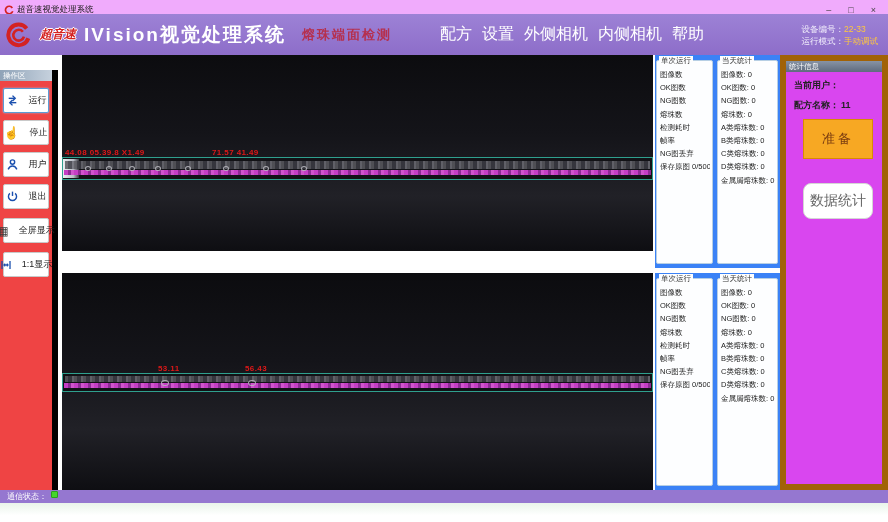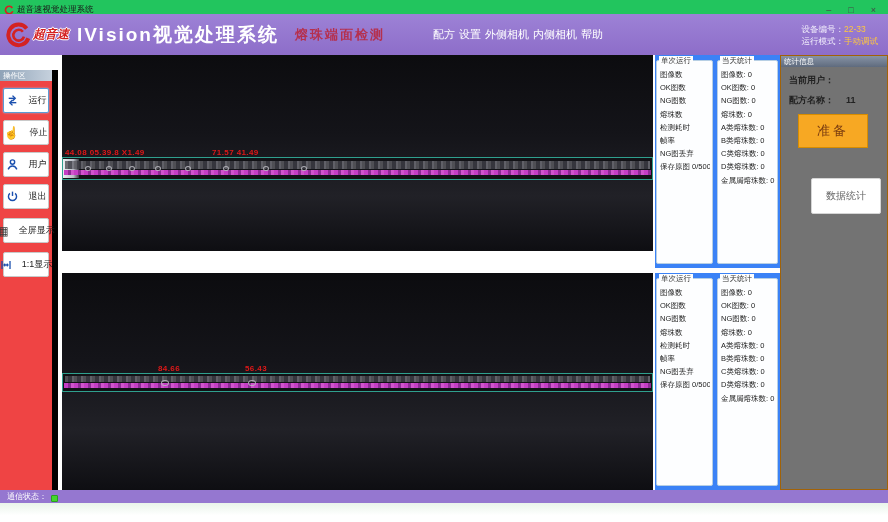--- a/index.html
+++ b/index.html
@@ -6,35 +6,35 @@
     --header-purple:#9577d0; --statusbar-purple:#9577d0; --value-orange:#ffc83d;
     --subtitle-red:#b5304e; --icon-blue:#1a4fae; --prepare-orange:#f7a823;
     --status-ok-green:#44d62c; --overlay-teal:#2fa08e; --annotation-red:#e01818;
   }
   *{box-sizing:border-box}
   body{margin:0;background:#fff}
   .screen{position:relative;width:888px;height:522px;overflow:hidden;background:#fff;
           font-family:"Liberation Sans",sans-serif;-webkit-font-smoothing:antialiased}
 
   
-  .titlebar{position:absolute;left:0;top:0;width:100%;height:21px;background:#22c55e;
+  .titlebar{position:absolute;left:0;top:0;width:100%;height:21px;background:#f0abfc;
             border-bottom:1px solid #ddd8ea;display:flex;align-items:center;padding:4px 4px}
   .titlebar .tb-title{font-size:8.5px;color:#1b1b1b;margin-left:3px}
   .win-controls{margin-left:auto;display:flex;gap:17px;padding-right:8px}
   .win-controls span{font-size:9px;color:#444;line-height:13px;cursor:default}
 
   
   .header{position:absolute;left:0;top:14px;width:100%;height:41px;
           background:linear-gradient(#9d82d6,#8d6dc9);display:flex;align-items:center}
   .brand{display:flex;align-items:center;margin-left:5px}
-  .brand-badge{font-size:12px;font-weight:bold;font-style:italic;color:#d42222;margin-left:2px;
+  .brand-badge{font-size:12px;font-weight:bold;font-style:italic;color:#d42222;margin-left:9px;
                text-shadow:-1px 0 #fff,1px 0 #fff,0 -1px #fff,0 1px #fff}
   .app-title{color:#fff;font-size:19px;font-weight:bold;letter-spacing:2px;margin-left:8px;white-space:nowrap}
   .subtitle{color:var(--subtitle-red);font-size:13px;font-weight:bold;letter-spacing:2px;margin-left:16px;white-space:nowrap}
-  .menu{display:flex;gap:4px;margin-left:48px;color:#fff;font-size:11px;white-space:nowrap}
+  .menu{display:flex;gap:10px;margin-left:48px;color:#fff;font-size:16px;white-space:nowrap}
   .menu .mi{cursor:default}
   .header-info{margin-left:auto;margin-right:10px;text-align:left;font-size:8.5px;color:#f2eefc;line-height:12px;white-space:nowrap}
   .header-info .hv{color:var(--value-orange)}
 
   
   .sidebar{position:absolute;left:0;top:70px;width:58px;height:435px;background:#ef4444;border-right:6px solid #000000}
   .sidebar-head{height:11px;background:linear-gradient(90deg,#8fa3b8,#c6d1dd);color:#fff;font-size:7.5px;
                 line-height:11px;padding:0 3px}
   .side-btn{position:relative;margin:7px 3px 0;height:25px;background:#fff;border:1px solid #c9c9c9;border-radius:2px;
             display:flex;align-items:center;justify-content:center;gap:10px;font-size:9px;color:#222;cursor:default;white-space:nowrap}
@@ -69,34 +69,34 @@
   #stats-top{top:55px;height:213px}
   #stats-bottom{top:273px;height:217px}
   .groupbox{position:absolute;top:5px;bottom:4px;border:1px solid #b7cfe4;border-radius:2px;background:#fdfeff}
   .gb-run{left:1px;width:57px}
   .gb-day{left:62px;width:61px}
   .gb-title{position:absolute;top:-5px;left:2px;background:#fdfeff;padding:0 2px;font-size:7.5px;color:#333;white-space:nowrap}
   .gb-rows{padding:7px 2px 0 3px;font-size:7.5px;color:#222}
   .stat-row{line-height:13.2px;white-space:nowrap;overflow:hidden}
 
   
-  .info-panel{position:absolute;left:780px;top:55px;width:108px;height:435px;background:#737373;border:1px solid #a16207}
+  .info-panel{position:absolute;left:780px;top:55px;width:108px;height:435px;background:#d946ef;border:6px solid #a16207}
   .info-head{height:11px;background:linear-gradient(#8793a5,#5f6b7e);color:#fff;font-size:7.5px;line-height:11px;padding:0 3px}
   .info-row{margin:7px 0 0 8px;font-size:9px;font-weight:bold;color:#222;white-space:nowrap}
-  .info-row .val{margin-left:12px}
-  .btn-prepare{position:absolute;left:17px;top:58px;width:70px;height:34px;background:var(--prepare-orange);
+  .info-row .val{margin-left:2px}
+  .btn-prepare{position:absolute;left:17px;top:58px;width:70px;height:40px;background:var(--prepare-orange);
      border:1px solid #d88d00;font-size:13px;color:#7a3c10;display:flex;align-items:center;justify-content:center;
      letter-spacing:3px;cursor:default}
-  .btn-datastats{position:absolute;left:30px;top:122px;width:70px;height:36px;background:#fff;border:1px solid #d5d5d5;
-     border-radius:2px;font-size:10px;color:#666;display:flex;align-items:center;justify-content:center;cursor:default}
+  .btn-datastats{position:absolute;left:17px;top:122px;width:70px;height:36px;background:#fff;border:1px solid #d5d5d5;
+     border-radius:8px;font-size:14px;color:#666;display:flex;align-items:center;justify-content:center;cursor:default}
 
   
   .statusbar{position:absolute;left:0;top:490px;width:100%;height:13px;background:var(--statusbar-purple);
      display:flex;align-items:center;font-size:8px;color:#fff;padding:0 7px}
-  .comm{display:flex;align-items:flex-end;gap:4px}
+  .comm{display:flex;align-items:flex-start;gap:4px}
   .led{width:7px;height:7px;background:var(--status-ok-green);border:1px solid #2aa01e;border-radius:1px}
   .sb-right{margin-left:auto;display:flex;gap:12px;align-items:center;white-space:nowrap}
   .footer-strip{position:absolute;left:0;top:503px;width:100%;height:19px;background:linear-gradient(#e9f4ea,#ffffff 65%)}
 
   svg.ic-svg{display:block}
 </style>
 </head>
 <body>
 
 <div class="screen">
@@ -206,21 +206,21 @@
       <div class="marker" style="left:66px"></div>
       <div class="marker" style="left:92px"></div>
       <div class="marker" style="left:122px"></div>
       <div class="marker" style="left:160px"></div>
       <div class="marker" style="left:200px"></div>
       <div class="marker" style="left:238px"></div>
     </div>
   </div>
 
   <div class="viewport" id="vp-bottom">
-    <span class="anno" style="left:96px;top:91px">84.66</span>
+    <span class="anno" style="left:96px;top:91px">53.11</span>
     <span class="anno" style="left:183px;top:91px">56.43</span>
     <div class="strip">
       <div class="band-gray"></div>
       <div class="band-mag"></div>
       <div class="marker" style="left:98px"></div>
       <div class="marker" style="left:185px"></div>
     </div>
   </div>
 
   <div class="stats-block" id="stats-top">

